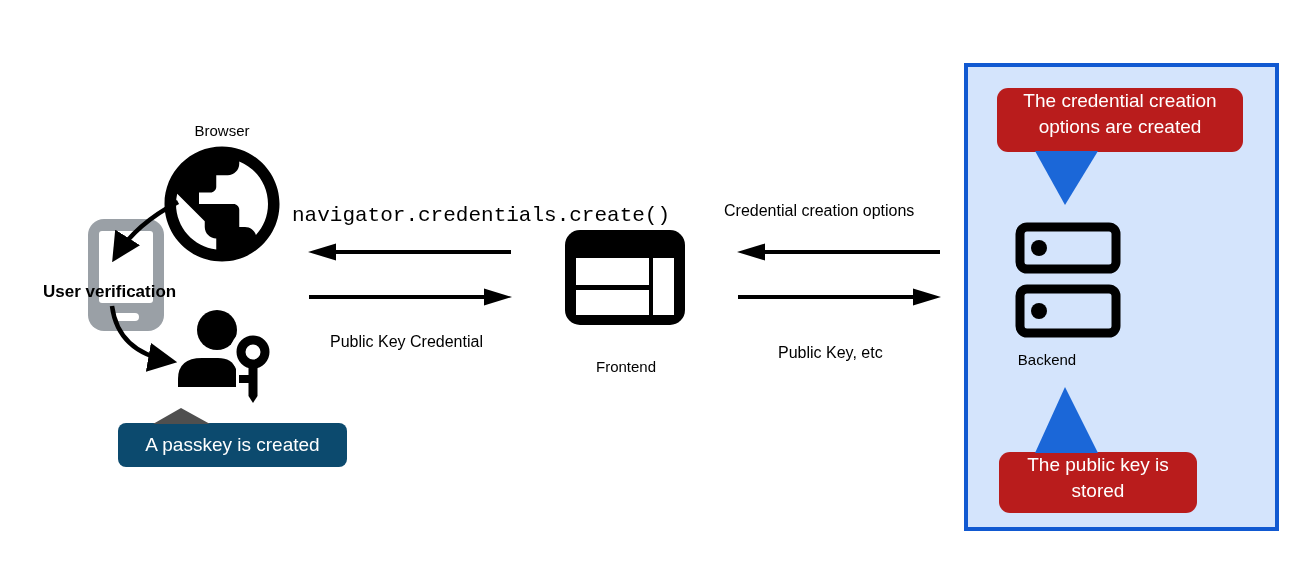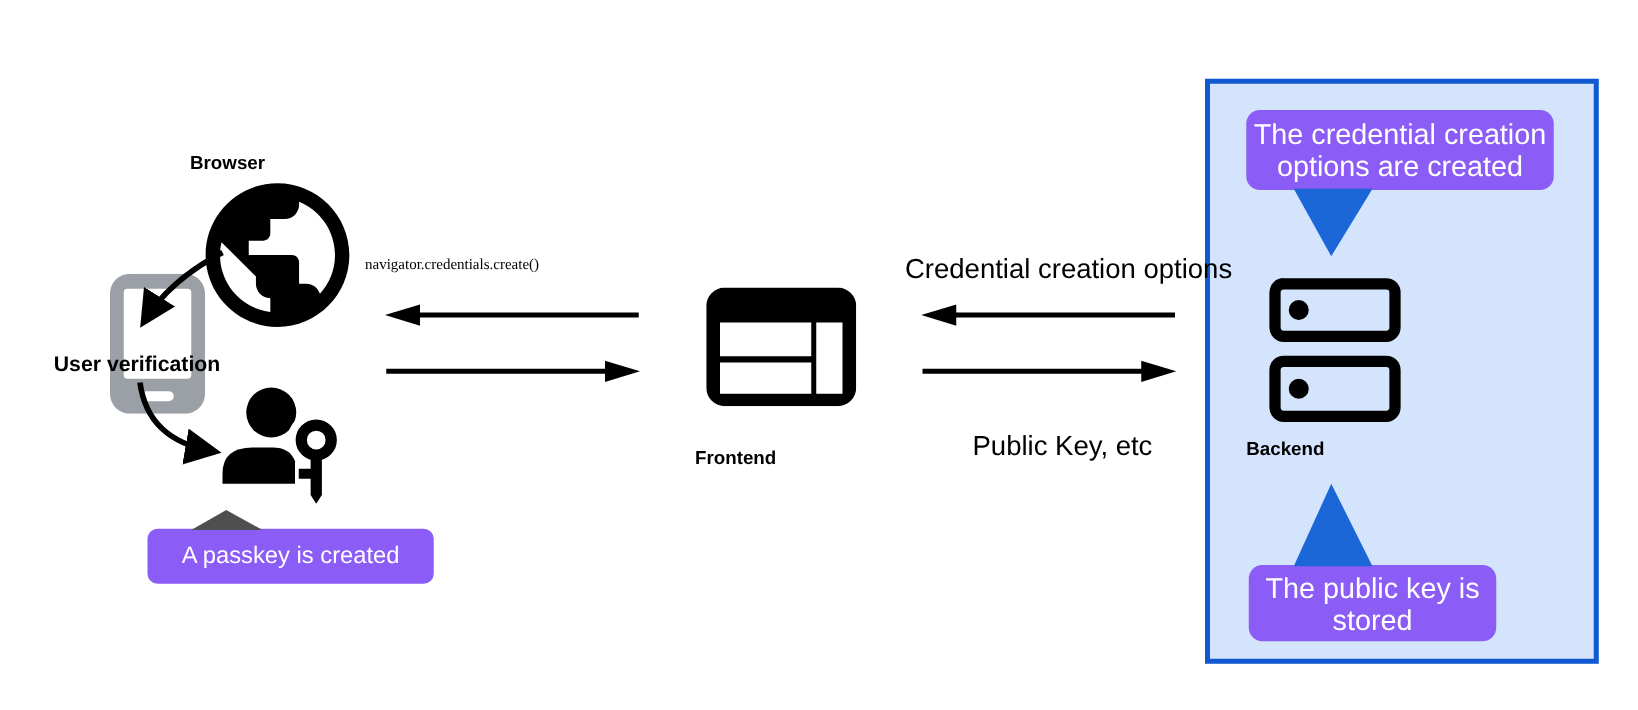--- a/index.html
+++ b/index.html
@@ -1,30 +1,30 @@
 <!DOCTYPE html>
 <html><head>
 <meta charset="utf-8">
 <style>
   html,body{margin:0;padding:0;background:#fff;}
   .canvas{position:relative;width:1310px;height:568px;background:#ffffff;overflow:hidden;
           font-family:"Liberation Sans", sans-serif;color:#000;}
   .abs{position:absolute;}
-  .node-label{font-weight:bold;font-size:15px;text-align:left;white-space:nowrap;}
-  .msg-label{font-size:22px;white-space:nowrap;}
-  .code-label{font-family:Liberation Serif, serif;font-size:12px;white-space:nowrap;}
+  .node-label{font-weight:normal;font-size:15px;text-align:center;white-space:nowrap;}
+  .msg-label{font-size:16px;white-space:nowrap;}
+  .code-label{font-family:Liberation Mono, monospace;font-size:21px;white-space:nowrap;}
   .uv-label{font-size:17px;white-space:nowrap;}
   .panel{box-sizing:border-box;background:#d4e4fc;border:4px solid #1159d1;}
-  .callout{background:#8b5cf6;color:#fff;border-radius:11px;font-size:23px;line-height:26px;
-           display:flex;align-items:center;justify-content:center;text-align:center;
+  .callout{background:#b91c1c;color:#fff;border-radius:11px;font-size:19px;line-height:26px;
+           display:flex;align-items:flex-start;justify-content:center;text-align:center;
            white-space:pre-line;}
   .ptr{width:0;height:0;position:absolute;}
   .ptr-down{top:100%;margin-top:-1px;border-left:30px solid transparent;border-right:33px solid transparent;border-top:54px solid #1b67d8;}
   .ptr-up-blue{bottom:100%;margin-bottom:-1px;border-left:30px solid transparent;border-right:33px solid transparent;border-bottom:66px solid #1b67d8;}
-  .tooltip-dark{background:#8b5cf6;color:#fff;border-radius:8px;font-size:19px;
+  .tooltip-dark{background:#0c4a6e;color:#fff;border-radius:8px;font-size:19px;
                 display:flex;align-items:center;justify-content:center;white-space:nowrap;}
   .ptr-up-dark{bottom:100%;margin-bottom:-1px;border-left:28px solid transparent;border-right:29px solid transparent;border-bottom:16px solid #4f4f4f;}
 </style>
 </head>
 <body>
 
 <div class="canvas">
 
   <div class="abs panel" style="left:964px;top:63px;width:315px;height:468px;"></div>
 
@@ -33,21 +33,21 @@
 options are created</span>
     <div class="ptr ptr-down" style="left:38px;"></div>
   </div>
 
   <svg class="abs" style="left:1012px;top:220px;" width="112" height="120" viewBox="0 0 112 120">
     <rect x="8" y="7" width="96" height="42" rx="7" fill="none" stroke="#000" stroke-width="9"></rect>
     <rect x="8" y="69" width="96" height="44" rx="7" fill="none" stroke="#000" stroke-width="9"></rect>
     <circle cx="27" cy="28" r="8" fill="#000"></circle>
     <circle cx="27" cy="91" r="8" fill="#000"></circle>
   </svg>
-  <div class="abs node-label" style="left:997px;top:351px;width:140px;">Backend</div>
+  <div class="abs node-label" style="left:977px;top:351px;width:140px;">Backend</div>
 
   <div class="abs callout" style="left:999px;top:452px;width:198px;height:61px;">
     <span>The public key is
 stored</span>
     <div class="ptr ptr-up-blue" style="left:36px;"></div>
   </div>
 
   <div class="abs node-label" style="left:152px;top:122px;width:140px;">Browser</div>
 
   <svg class="abs" style="left:88px;top:219px;" width="76" height="112" viewBox="0 0 76 112">
@@ -95,20 +95,21 @@
 
   <svg class="abs" style="left:307px;top:242px;" width="206" height="20" viewBox="0 0 206 20">
     <path d="M27 10 H204" stroke="#000" stroke-width="4"></path>
     <polygon points="1,10 29,1.5 29,18.5" fill="#000"></polygon>
   </svg>
   <svg class="abs" style="left:307px;top:287px;" width="206" height="20" viewBox="0 0 206 20">
     <path d="M2 10 H179" stroke="#000" stroke-width="4"></path>
     <polygon points="205,10 177,1.5 177,18.5" fill="#000"></polygon>
   </svg>
 
+  <div class="abs msg-label" style="left:330px;top:333px;">Public Key Credential</div>
 
   <svg class="abs" style="left:565px;top:230px;" width="120" height="95" viewBox="0 0 120 95">
     <rect x="0" y="0" width="120" height="95" rx="15" fill="#000"></rect>
     <rect x="11" y="28" width="73" height="27" fill="#fff"></rect>
     <rect x="11" y="60" width="73" height="25" fill="#fff"></rect>
     <rect x="88" y="28" width="21" height="57" fill="#fff"></rect>
   </svg>
   <div class="abs node-label" style="left:556px;top:358px;width:140px;">Frontend</div>
 
   <div class="abs msg-label" style="left:724px;top:202px;">Credential creation options</div>

